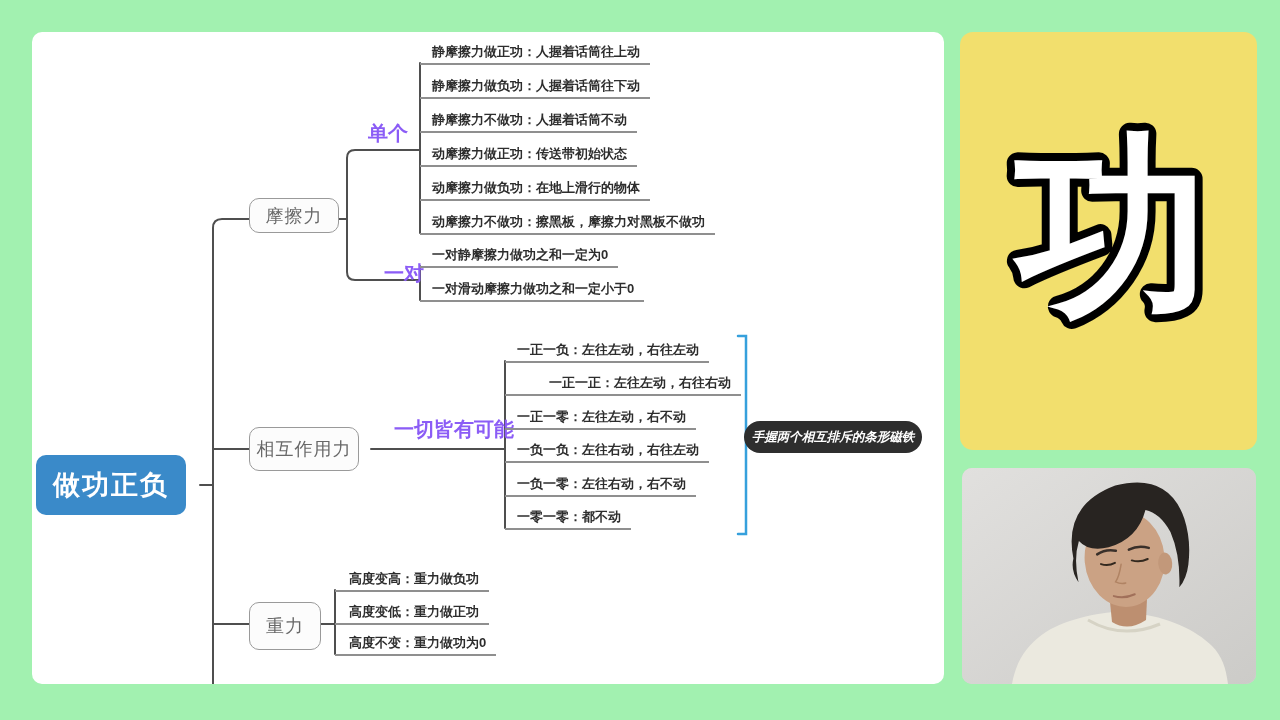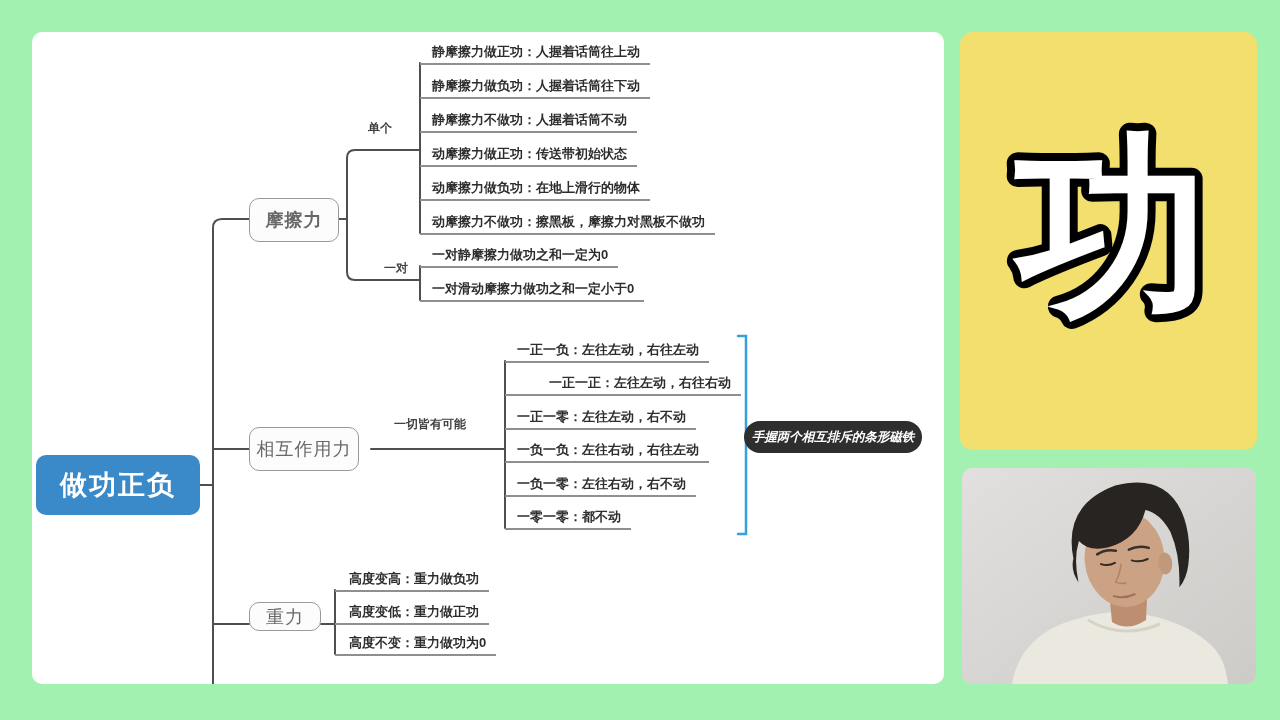--- a/index.html
+++ b/index.html
@@ -10,35 +10,35 @@
     --slide-bg:#f2df6d;
   }
   *{margin:0;padding:0;box-sizing:border-box;}
   html,body{width:1280px;height:720px;overflow:hidden;}
   body{font-family:"Liberation Sans","DejaVu Sans",sans-serif;}
   .stage{position:relative;width:1280px;height:720px;background:var(--background);}
   .panel{position:absolute;border-radius:10px;}
   .mindmap{left:32px;top:32px;width:912px;height:652px;background:#ffffff;overflow:hidden;}
   .connectors{position:absolute;left:0;top:0;width:912px;height:652px;}
   .root-node{
-    position:absolute;left:4px;top:423px;width:164px;height:60px;
+    position:absolute;left:4px;top:423px;width:150px;height:60px;
     background:var(--root-bg);border-radius:10px;color:#ffffff;
     font-size:27px;font-weight:bold;letter-spacing:2px;
     display:flex;align-items:center;justify-content:center;
   }
   .bnode{
     position:absolute;border:1.5px solid #9a9a9a;border-radius:10px;background:#fcfcfc;
     color:#686868;font-size:18px;display:flex;align-items:center;justify-content:center;
     letter-spacing:1px;white-space:nowrap;
   }
-  .bnode.friction{left:217px;top:166px;width:90px;height:44px;font-weight:bold;}
+  .bnode.friction{left:217px;top:166px;width:90px;height:35px;}
   .bnode.interaction{left:217px;top:395px;width:110px;height:44px;}
-  .bnode.gravity{left:217px;top:570px;width:72px;height:29px;}
+  .bnode.gravity{left:217px;top:570px;width:72px;height:48px;}
   .tag{
-    position:absolute;font-size:12px;font-weight:bold;color:#404040;white-space:nowrap;
+    position:absolute;font-size:20px;font-weight:bold;color:#8b5cf6;white-space:nowrap;
   }
   .tag.single{left:336px;top:88px;}
   .tag.pair{left:328px;top:228px;margin-left:24px;}
   .tag.possible{left:362px;top:384px;}
   .leaf{
     position:absolute;font-size:13px;font-weight:bold;color:#2d2d2d;white-space:nowrap;
     line-height:17px;padding:0 10px 3px 12px;border-bottom:2px solid #8f8f8f;
   }
   .leaf.f{left:388px;}
   .leaf.f1{top:11px;} .leaf.f2{top:45px;} .leaf.f3{top:79px;}

